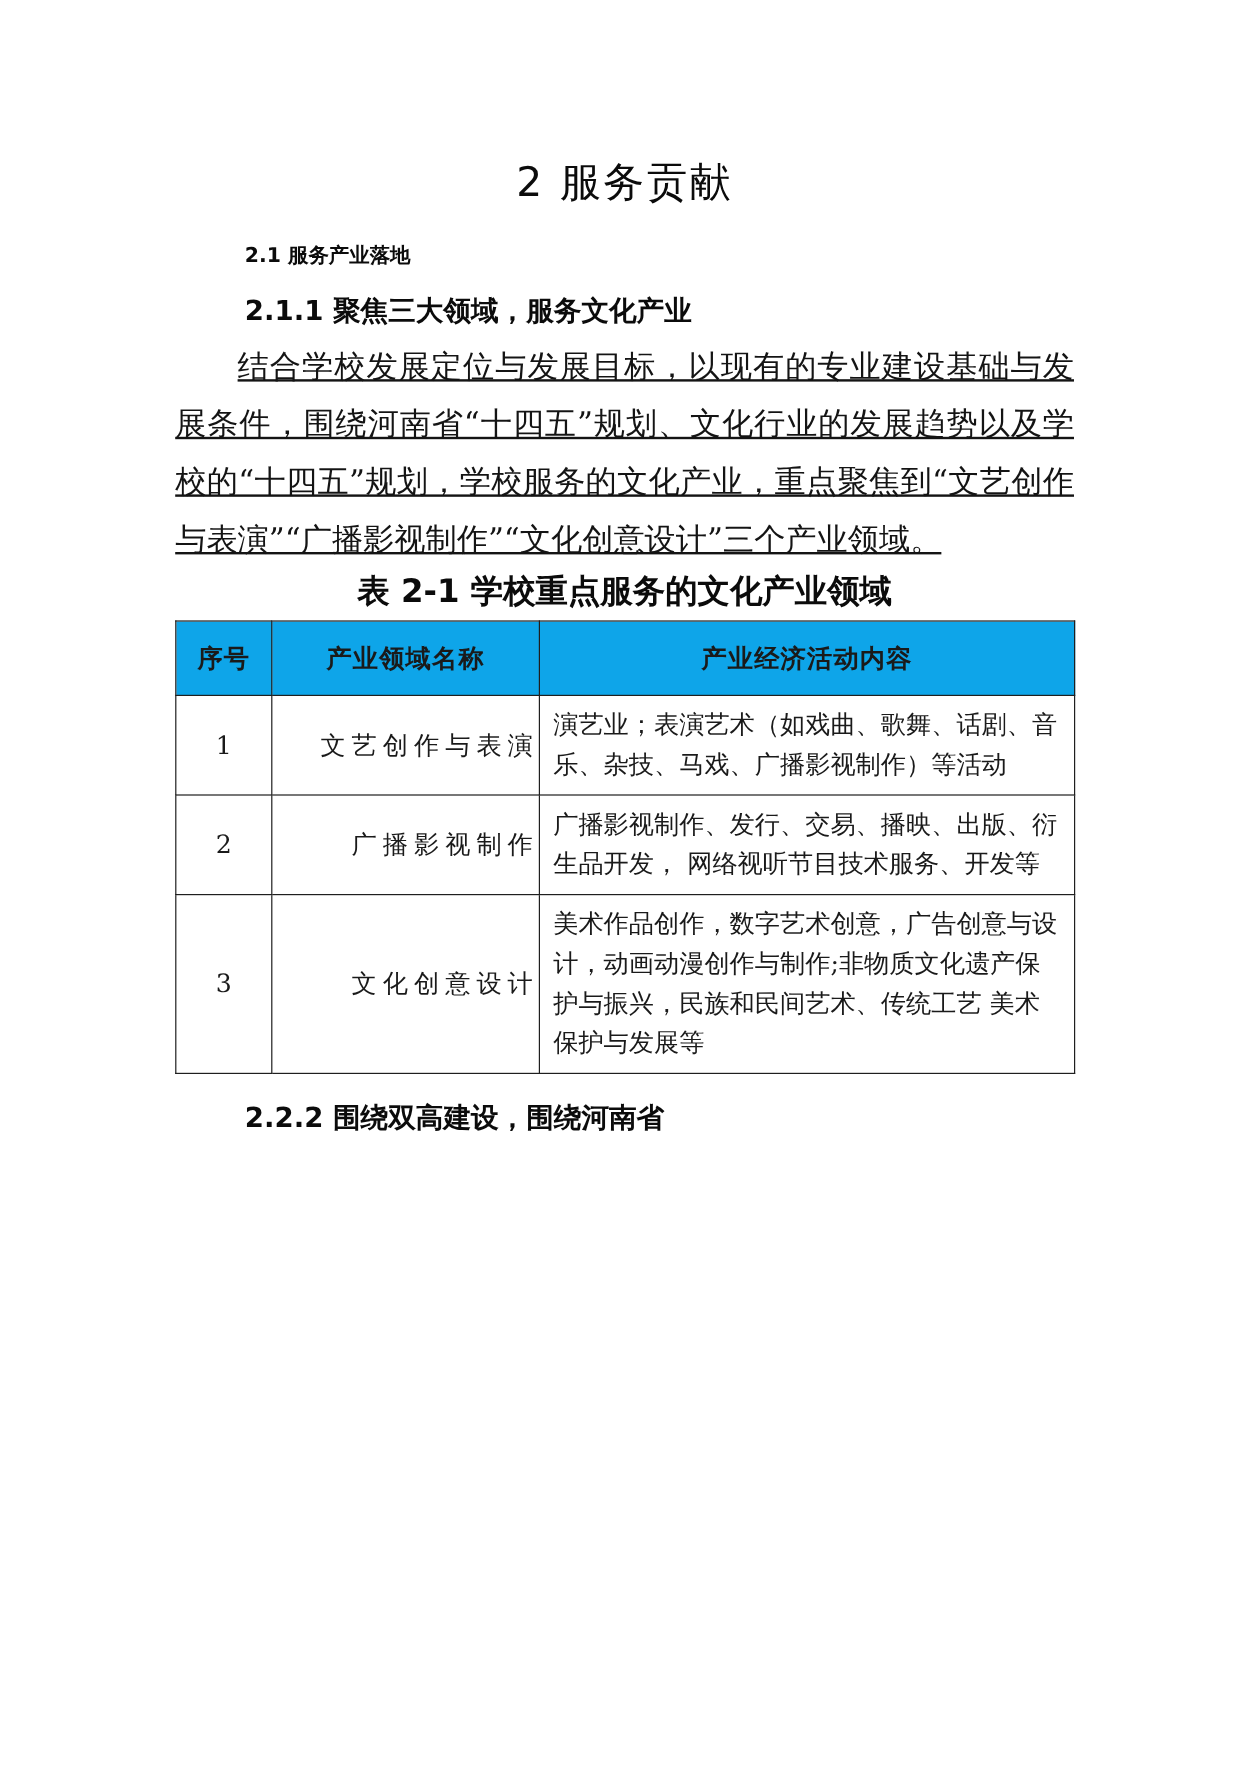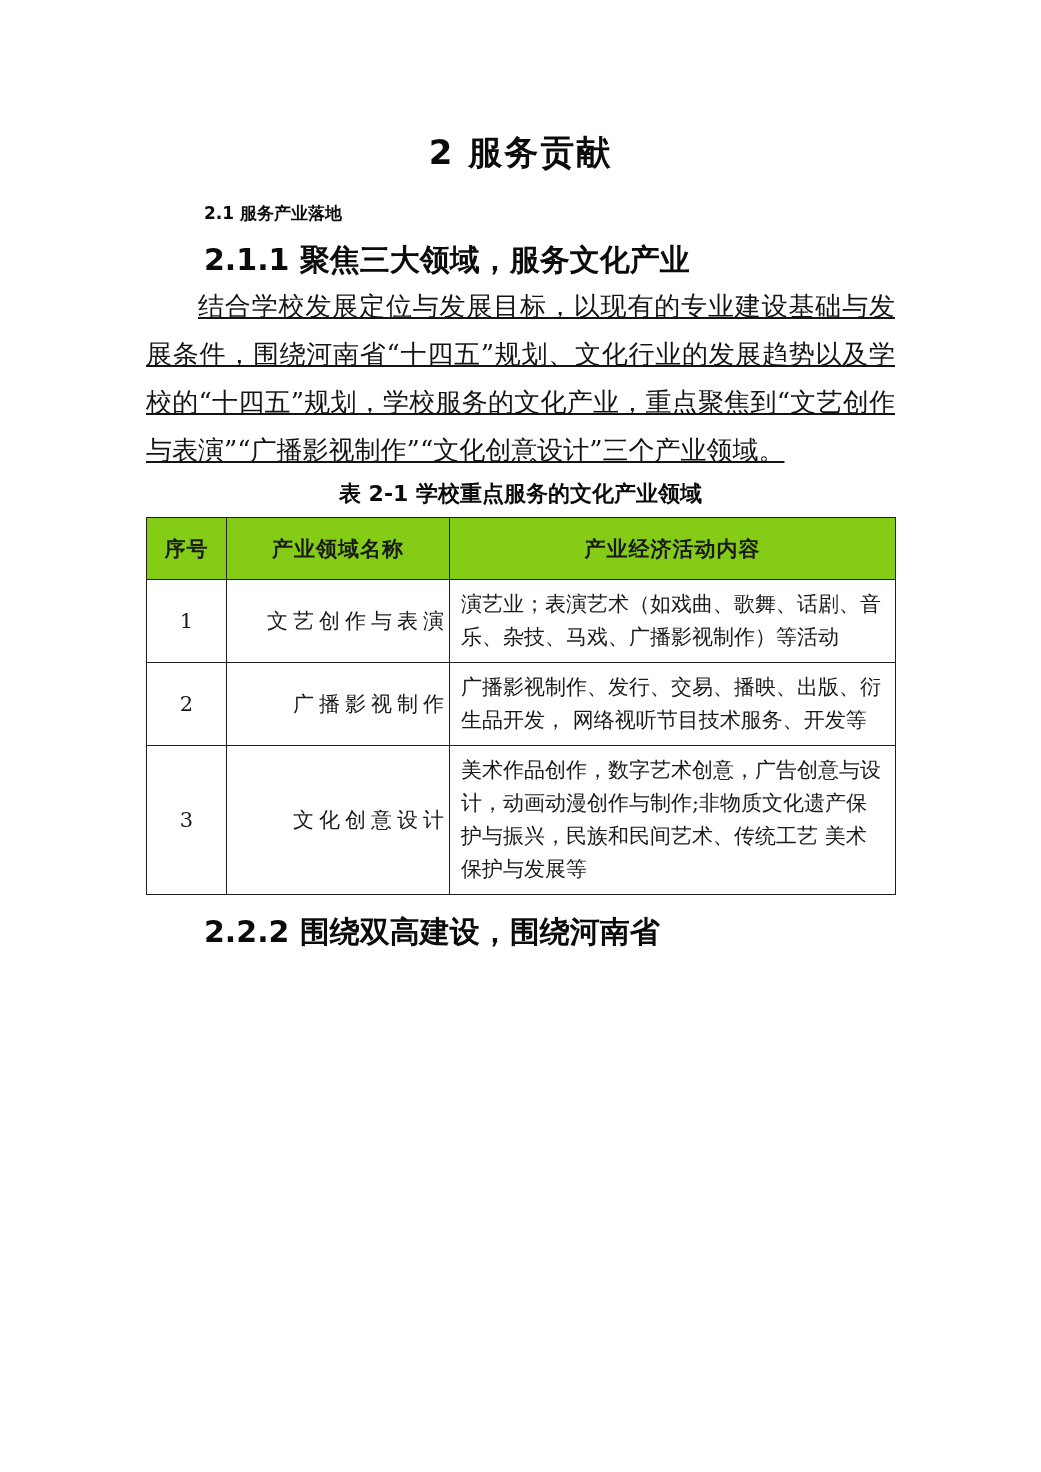--- a/index.html
+++ b/index.html
@@ -17,75 +17,75 @@
     width: 1041px;
     height: 1472px;
     background: #ffffff;
   }
   .content {
     padding: 0 146px;
   }
   .doc-title {
     margin-top: 130px;
     font-family: "DejaVu Sans", "Liberation Sans", sans-serif;
-    font-weight: bold;
+    font-weight: normal;
     font-size: 34px;
     line-height: 44px;
     text-align: center;
     letter-spacing: 2px;
     color: #0b0b0b;
   }
   .h2 {
     margin: 24px 0 0 58px;
     font-family: "DejaVu Sans", "Liberation Sans", sans-serif;
     font-weight: bold;
     font-size: 17px;
     line-height: 30px;
     color: #0b0b0b;
   }
   .h3 {
     margin: 17px 0 0 58px;
     font-family: "DejaVu Sans", "Liberation Sans", sans-serif;
     font-weight: bold;
-    font-size: 30px;
+    font-size: 23px;
     line-height: 30px;
     color: #0b0b0b;
   }
   .body-para {
     margin-top: 7px;
     font-size: 26px;
     line-height: 48px;
     text-align: justify;
     text-indent: 2em;
     color: #141414;
     text-decoration: underline;
   }
   .table-caption {
     margin-top: 6px;
     font-family: "DejaVu Sans", "Liberation Sans", sans-serif;
     font-weight: bold;
-    font-size: 22px;
+    font-size: 27px;
     line-height: 28px;
     text-align: center;
     color: #0b0b0b;
   }
   table.doc-table {
     margin-top: 9px;
     width: 749px;
     border-collapse: collapse;
     table-layout: fixed;
   }
   table.doc-table th, table.doc-table td {
     border: 1.5px solid #1f1f1f;
     font-size: 21px;
     vertical-align: middle;
     color: #1a1a1a;
   }
   table.doc-table th {
-    background: #84cc16;
+    background: #0ea5e9;
     font-family: "DejaVu Sans", "Liberation Sans", sans-serif;
     font-weight: bold;
     height: 62px;
     text-align: center;
     letter-spacing: 1px;
   }
   col.col-no { width: 80px; }
   col.col-name { width: 223px; }
   col.col-content { width: 446px; }
   td.c-no { text-align: center; }

